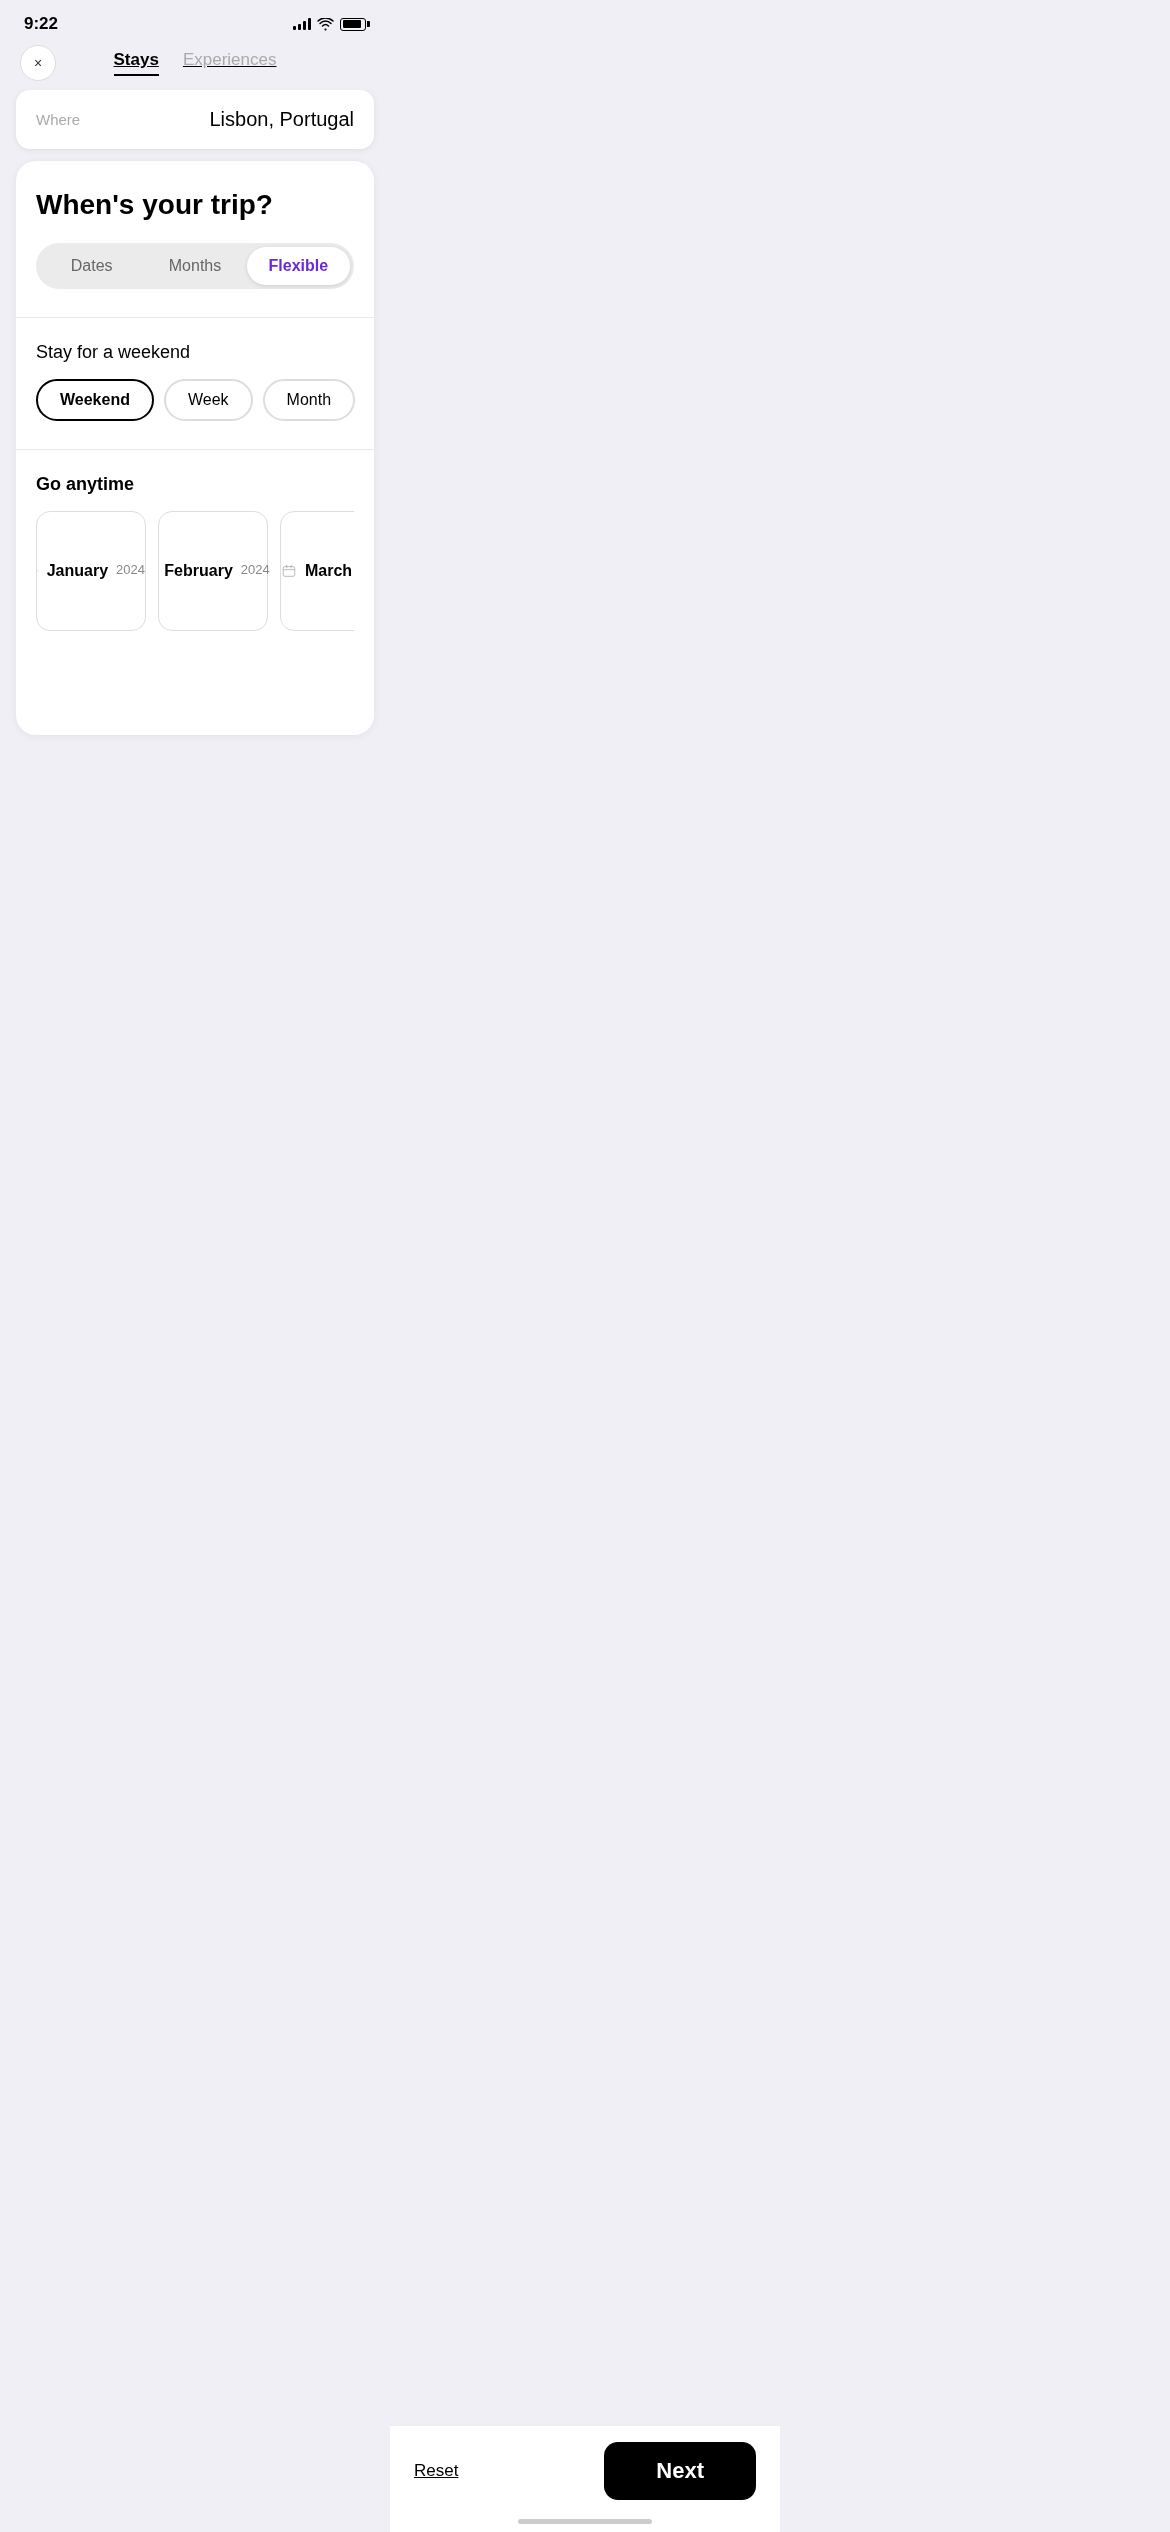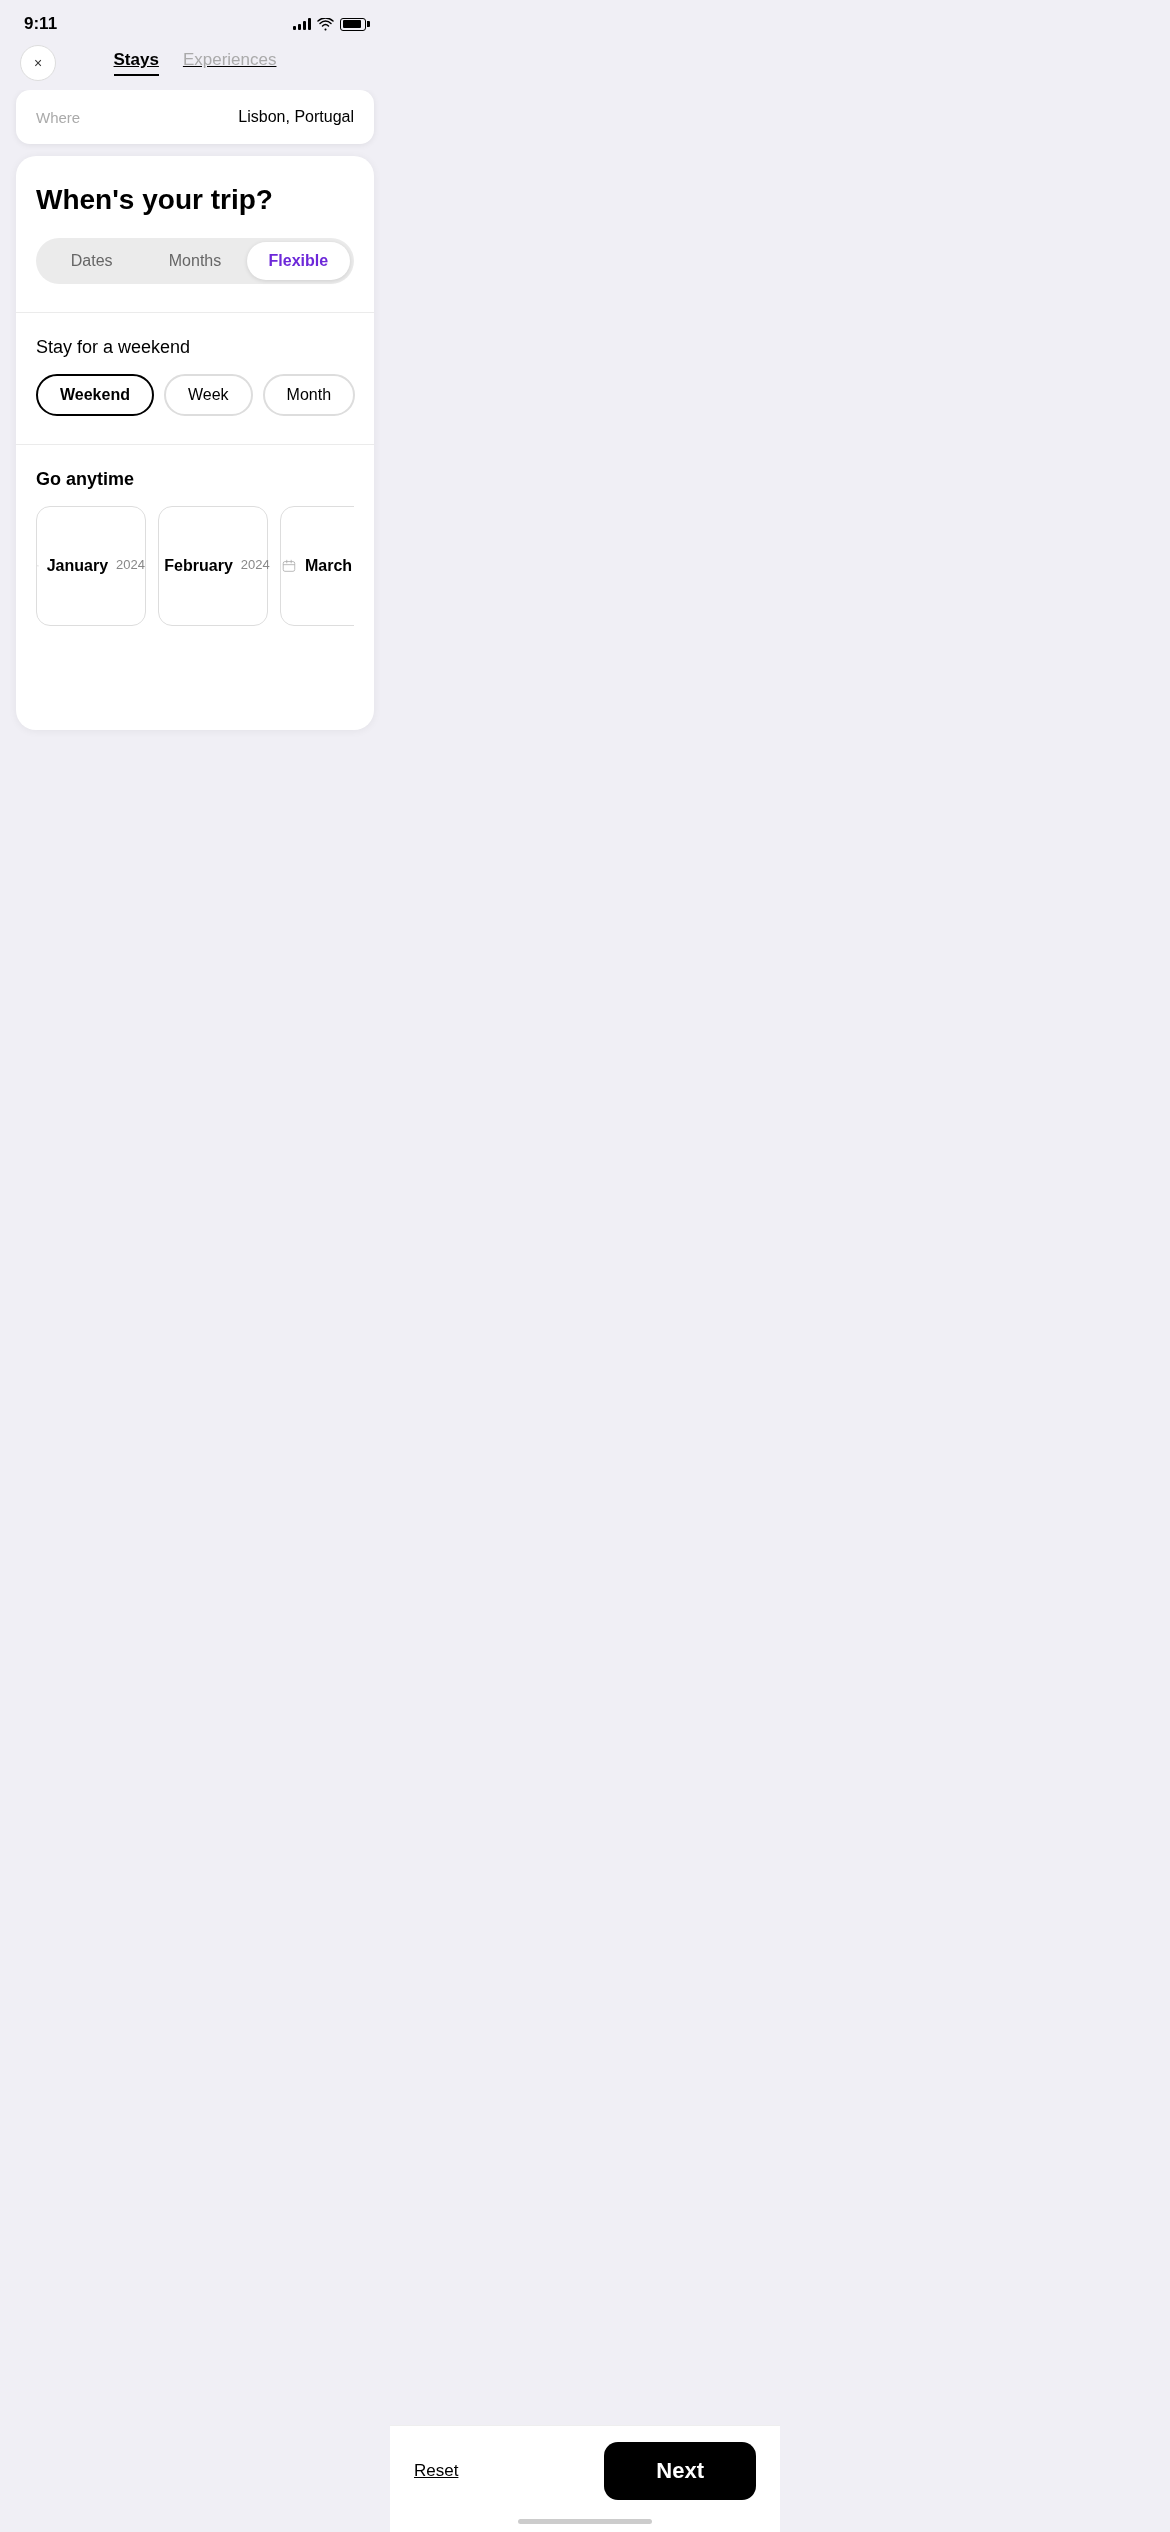--- a/index.html
+++ b/index.html
@@ -125,21 +125,21 @@
       box-shadow: 0 1px 6px rgba(0,0,0,0.08);
       display: flex;
       justify-content: space-between;
       align-items: center;
     }
     .where-label {
       font-size: 15px;
       color: #aaa;
     }
     .where-value {
-      font-size: 16px;
+      font-size: 20px;
       font-weight: 500;
       color: #000;
     }
 
     
     .main-card {
       margin: 0 16px 0;
       background: #fff;
       border-radius: 20px;
       padding: 28px 20px 100px;
@@ -307,21 +307,21 @@
       height: 36px;
       stroke: #888;
       fill: none;
       stroke-width: 1.6;
     }
   </style>
 </head>
 <body>
 
 <div class="status-bar">
-  <span class="status-time">9:11</span>
+  <span class="status-time">9:22</span>
   <div class="status-icons">
     <div class="signal-bars">
       <div class="signal-bar" style="height:4px"></div>
       <div class="signal-bar" style="height:6px"></div>
       <div class="signal-bar" style="height:9px"></div>
       <div class="signal-bar" style="height:12px"></div>
     </div>
     <svg class="wifi-icon" width="17" height="13" viewBox="0 0 17 13" fill="none">
       <path d="M8.5 10.5C9.05 10.5 9.5 10.95 9.5 11.5C9.5 12.05 9.05 12.5 8.5 12.5C7.95 12.5 7.5 12.05 7.5 11.5C7.5 10.95 7.95 10.5 8.5 10.5Z" fill="#000"></path>
       <path d="M5.5 8C6.5 7 7.4 6.5 8.5 6.5C9.6 6.5 10.5 7 11.5 8" stroke="#000" stroke-width="1.5" stroke-linecap="round" fill="none"></path>

